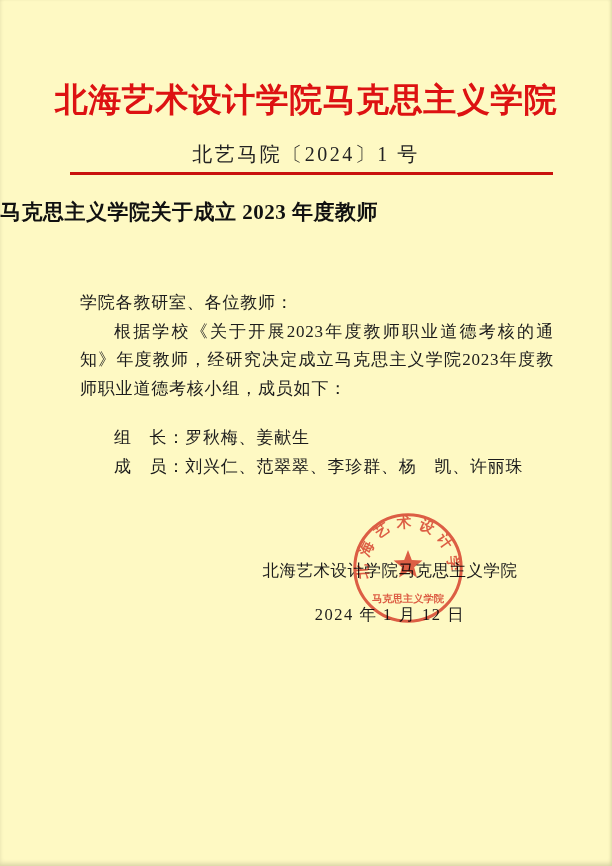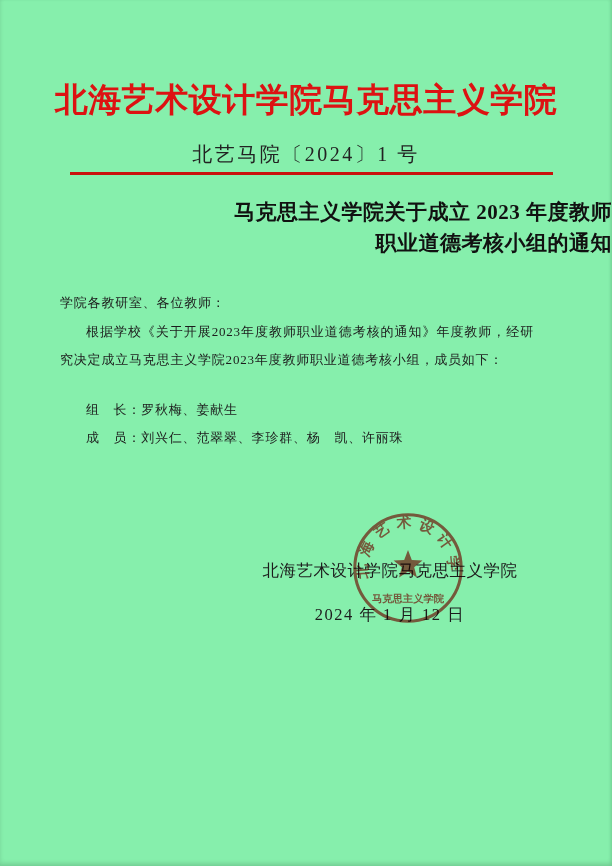--- a/index.html
+++ b/index.html
@@ -1,20 +1,20 @@
 <!DOCTYPE html>
 <html><head>
 <meta charset="utf-8">
 <style>
   html,body{margin:0;padding:0;background:#9b9b9b;}
   .page{
     position:relative;
     width:612px;height:866px;
     margin:0 auto;
-    background:#86efac;
+    background:#fef9c3;
     overflow:hidden;
     font-family:"Liberation Serif","DejaVu Serif",serif;
     color:#1c1c1c;
     box-shadow:inset 0 -3px 4px rgba(0,0,0,.12), inset -2px 0 3px rgba(0,0,0,.05);
   }
   .letterhead{
     position:absolute;top:78px;left:0;width:100%;
     text-align:center;
     font-size:33px;font-weight:bold;
     color:#dd1212;
@@ -28,29 +28,29 @@
     letter-spacing:2.5px;
     color:#222;
   }
   .red-rule{
     position:absolute;top:172px;left:70px;
     width:483px;height:3px;
     background:#c9120d;
   }
   .doc-title{
     position:absolute;top:197px;left:0;width:100%;
-    text-align:right;
+    text-align:left;
     font-size:21px;font-weight:bold;
     line-height:31px;
     letter-spacing:0.5px;
     color:#111;
   }
   .body-text{
-    position:absolute;top:289px;left:60px;width:474px;
-    font-size:13px;
+    position:absolute;top:289px;left:80px;width:474px;
+    font-size:17px;
     line-height:28.5px;
     text-align:justify;
     letter-spacing:0.8px;
     color:#1c1c1c;
   }
   .body-text p{margin:0;}
   .body-text p.indent{text-indent:2em;}
   .body-text p.gap{margin-top:21px;}
   .sign-block{
     position:absolute;top:560px;right:92px;width:260px;
@@ -75,21 +75,20 @@
 <div class="page">
 
   <div class="letterhead">北海艺术设计学院马克思主义学院</div>
 
   <div class="doc-number">北艺马院〔2024〕1 号</div>
 
   <div class="red-rule"></div>
 
   <div class="doc-title">
     <div>马克思主义学院关于成立 2023 年度教师</div>
-    <div>职业道德考核小组的通知</div>
   </div>
 
   <div class="body-text">
     <p>学院各教研室、各位教师：</p>
     <p class="indent">根据学校《关于开展2023年度教师职业道德考核的通知》年度教师，经研究决定成立马克思主义学院2023年度教师职业道德考核小组，成员如下：</p>
     <p class="indent gap">组　长：罗秋梅、姜献生</p>
     <p class="indent">成　员：刘兴仁、范翠翠、李珍群、杨　凯、许丽珠</p>
   </div>
 
   <div class="sign-block">

